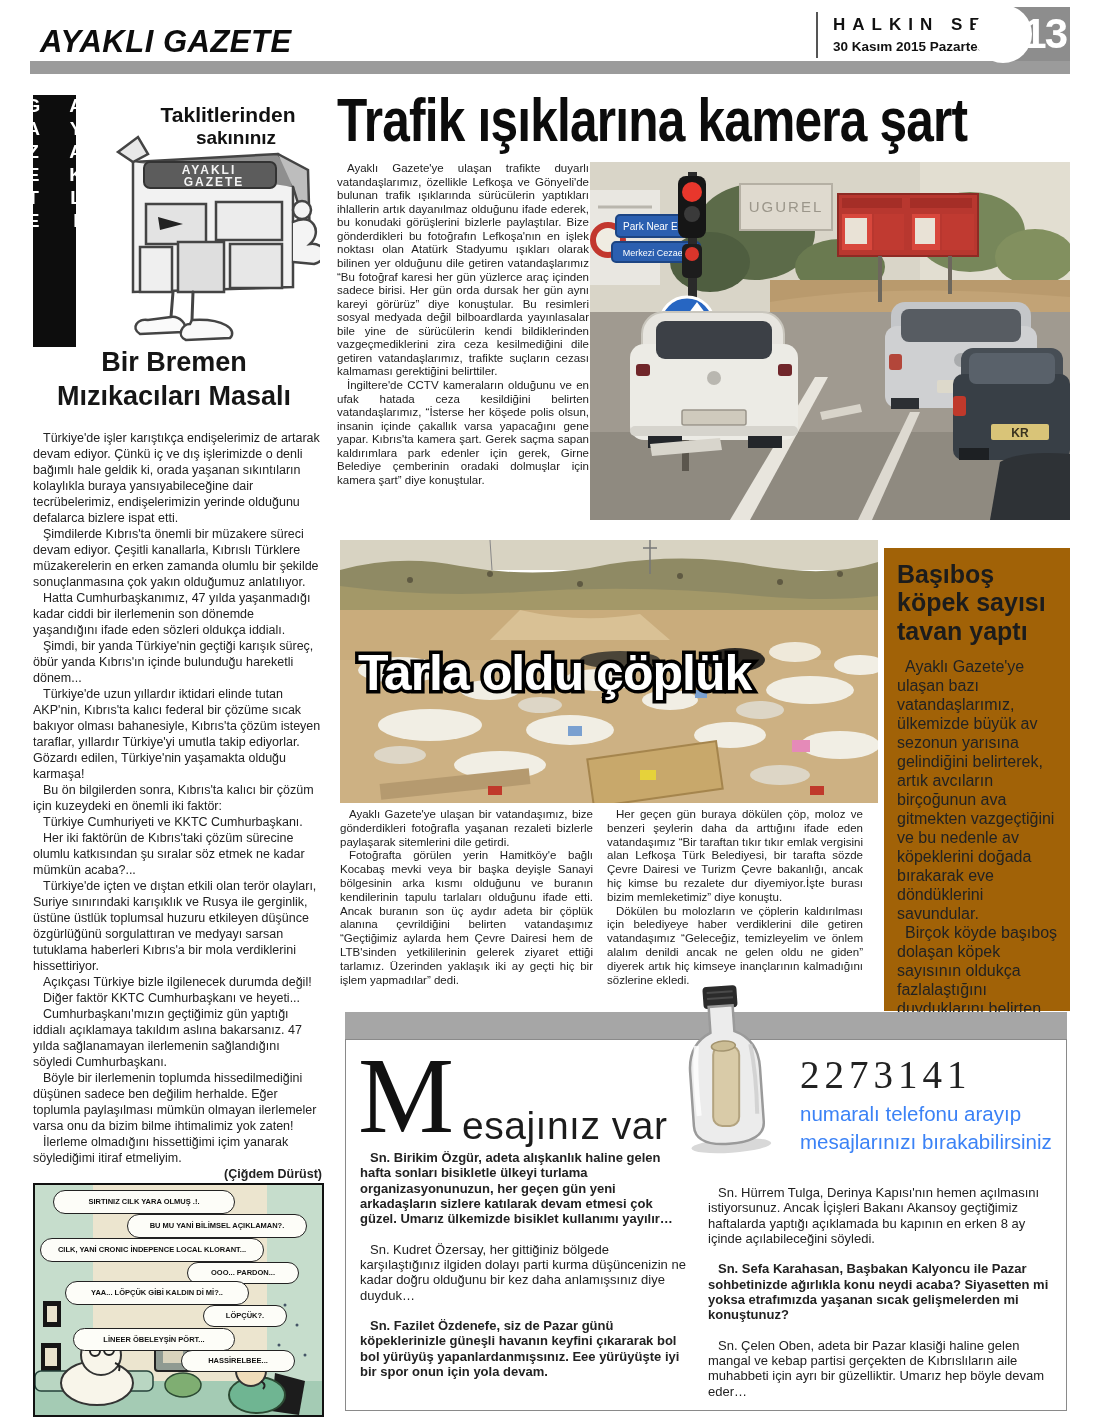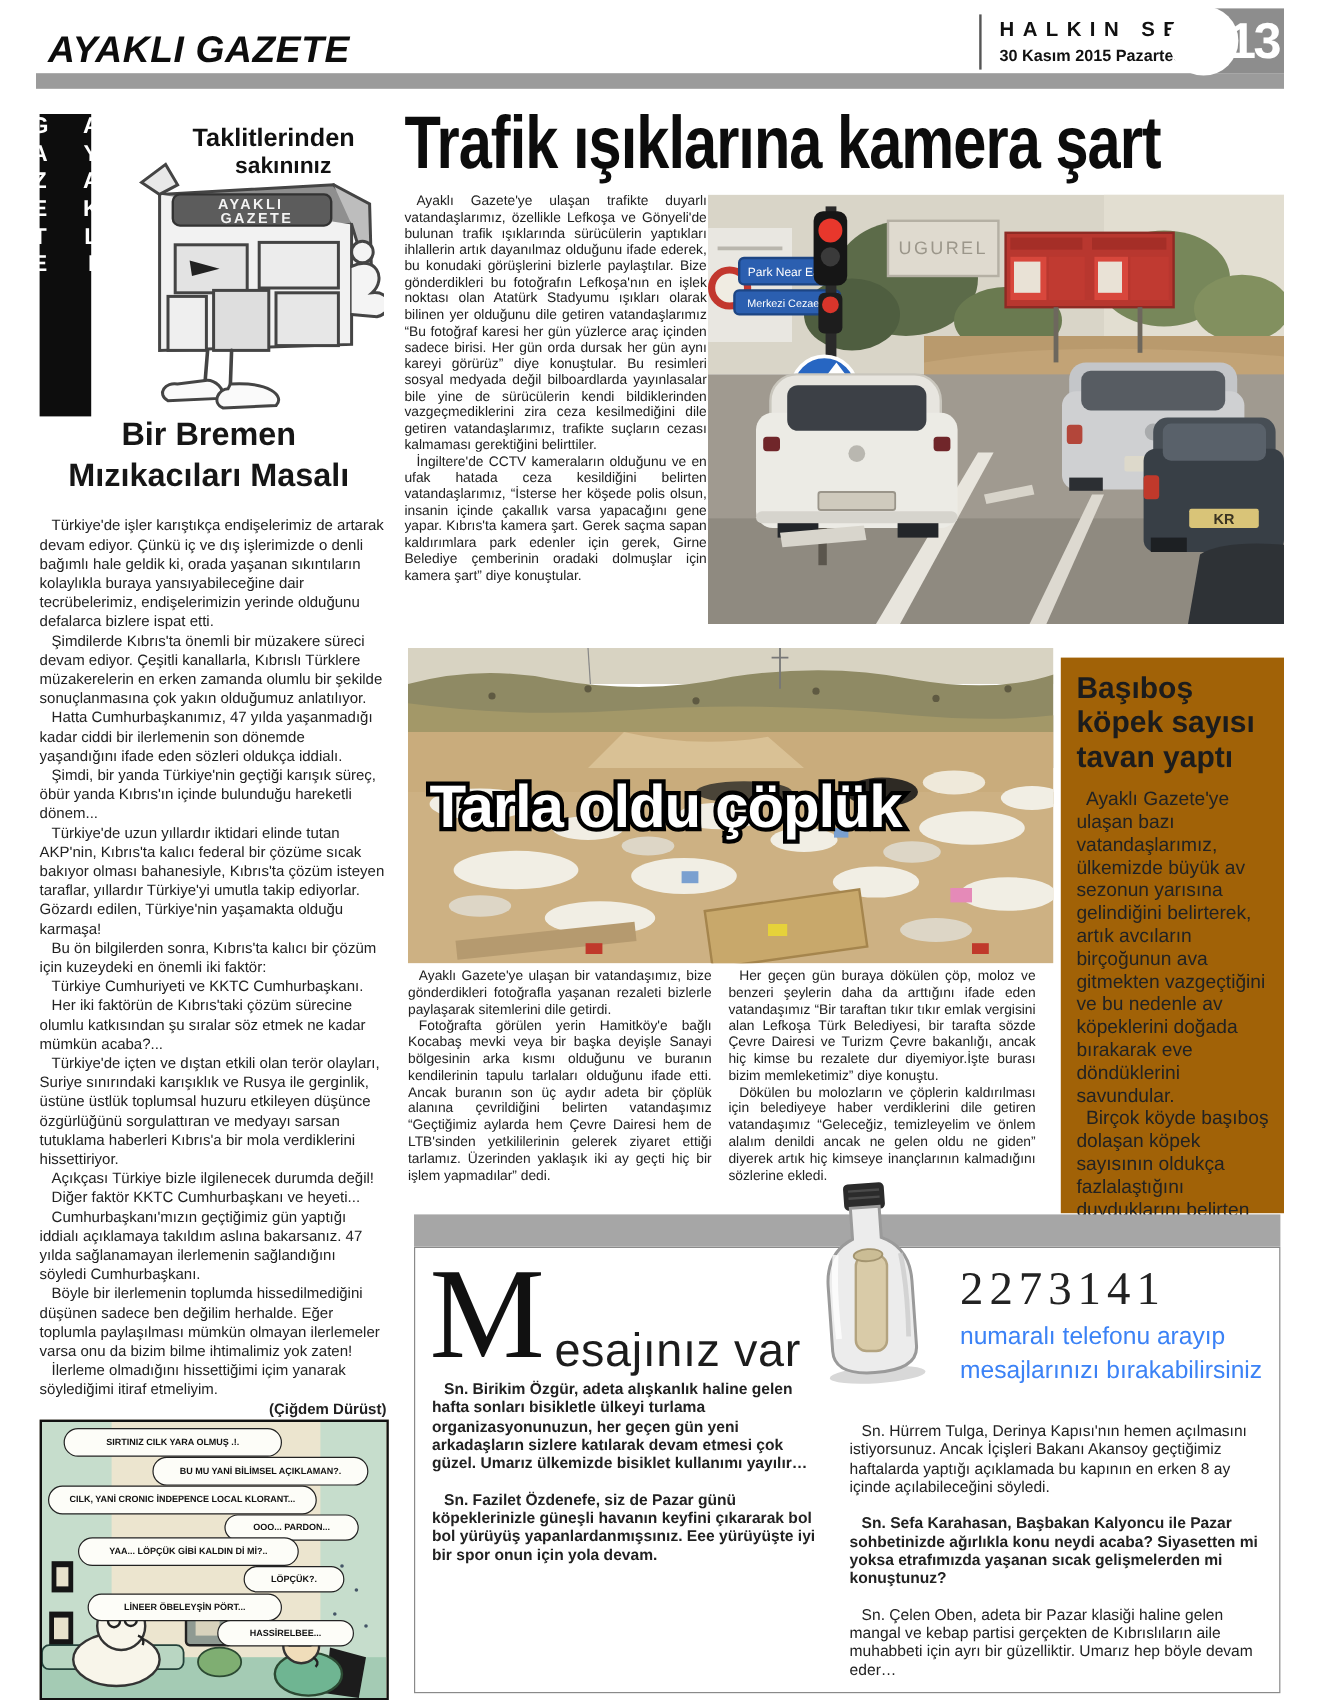--- a/index.html
+++ b/index.html
@@ -388,20 +388,21 @@
   </div>
 
   <div class="abs phone">2273141</div>
   <div class="abs phone-info">
     <div>numaralı telefonu arayıp</div>
     <div>mesajlarınızı bırakabilirsiniz</div>
   </div>
 
   <div class="abs msgs-left">
     <p class="msg bold">Sn. Birikim Özgür, adeta alışkanlık haline gelen hafta sonları bisikletle ülkeyi turlama organizasyonunuzun, her geçen gün yeni arkadaşların sizlere katılarak devam etmesi çok güzel. Umarız ülkemizde bisiklet kullanımı yayılır…</p>
+    <p class="msg">Sn. Kudret Özersay, her gittiğiniz bölgede karşılaştığınız ilgiden dolayı parti kurma düşüncenizin ne kadar doğru olduğunu bir kez daha anlamışsınız diye duyduk…</p>
     <p class="msg bold">Sn. Fazilet Özdenefe, siz de Pazar günü köpeklerinizle güneşli havanın keyfini çıkararak bol bol yürüyüş yapanlardanmışsınız. Eee yürüyüşte iyi bir spor onun için yola devam.</p>
   </div>
   <div class="abs msgs-right">
     <p class="msg">Sn. Hürrem Tulga, Derinya Kapısı'nın hemen açılmasını istiyorsunuz. Ancak İçişleri Bakanı Akansoy geçtiğimiz haftalarda yaptığı açıklamada bu kapının en erken 8 ay içinde açılabileceğini söyledi.</p>
     <p class="msg bold">Sn. Sefa Karahasan, Başbakan Kalyoncu ile Pazar sohbetinizde ağırlıkla konu neydi acaba? Siyasetten mi yoksa etrafımızda yaşanan sıcak gelişmelerden mi konuştunuz?</p>
     <p class="msg">Sn. Çelen Oben, adeta bir Pazar klasiği haline gelen mangal ve kebap partisi gerçekten de Kıbrıslıların aile muhabbeti için ayrı bir güzelliktir. Umarız hep böyle devam eder…</p>
   </div>
 
 </div>
 

